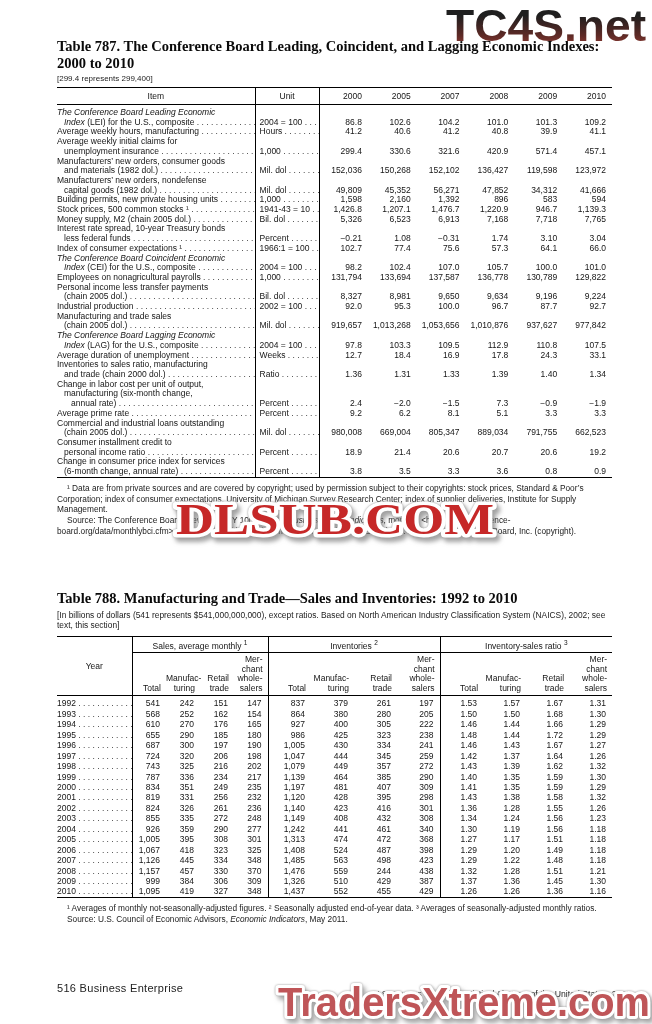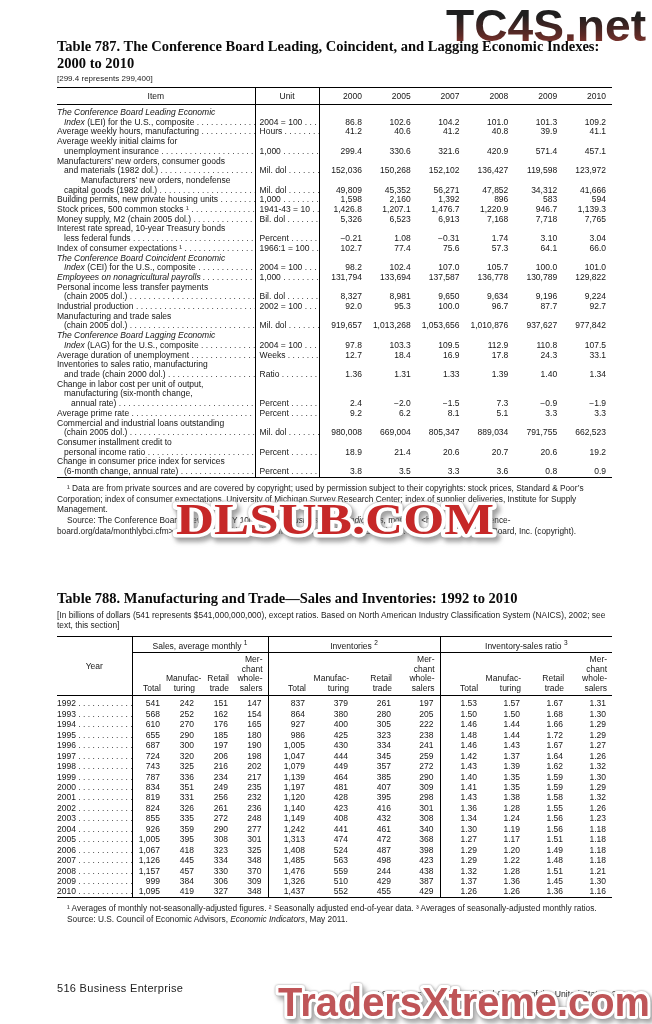--- a/index.html
+++ b/index.html
@@ -148,21 +148,21 @@
             </td>
             <td class="val">152,036</td>
             <td class="val">150,268</td>
             <td class="val">152,102</td>
             <td class="val">136,427</td>
             <td class="val">119,598</td>
             <td class="val">123,972</td>
           </tr>
           <tr>
             <td class="item">
-              <div class="iline" style="padding-left: 0px; text-align: center;">Manufacturers’ new orders, nondefense</div>
+              <div class="iline" style="padding-left: 0px;">Manufacturers’ new orders, nondefense</div>
               <div class="iline leader" style="padding-left: 7px;">capital goods (1982 dol.)</div>
             </td>
             <td class="unit">
               <div class="iline leader">Mil. dol</div>
             </td>
             <td class="val">49,809</td>
             <td class="val">45,352</td>
             <td class="val">56,271</td>
             <td class="val">47,852</td>
             <td class="val">34,312</td>
@@ -249,21 +249,21 @@
             </td>
             <td class="val">98.2</td>
             <td class="val">102.4</td>
             <td class="val">107.0</td>
             <td class="val">105.7</td>
             <td class="val">100.0</td>
             <td class="val">101.0</td>
           </tr>
           <tr>
             <td class="item">
-              <div class="iline leader" style="padding-left: 0px; font-style: italic;">Employees on nonagricultural payrolls</div>
+              <div class="iline leader" style="padding-left: 0px;">Employees on nonagricultural payrolls</div>
             </td>
             <td class="unit">
               <div class="iline leader">1,000</div>
             </td>
             <td class="val">131,794</td>
             <td class="val">133,694</td>
             <td class="val">137,587</td>
             <td class="val">136,778</td>
             <td class="val">130,789</td>
             <td class="val">129,822</td>

